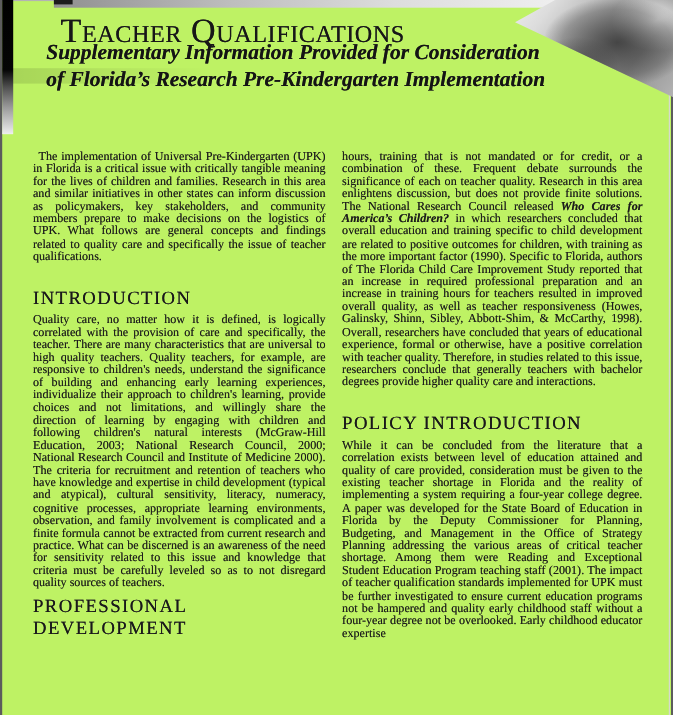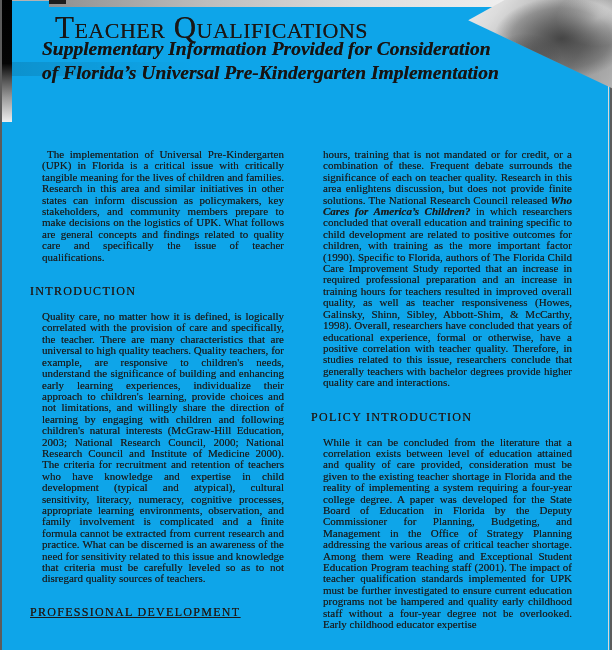--- a/index.html
+++ b/index.html
@@ -1,21 +1,21 @@
 <!DOCTYPE html>
 <html><head>
 <meta charset="utf-8">
 <style>
   html,body{margin:0;padding:0;}
   body{
     width:612px;height:650px;overflow:hidden;background:#e9e9e9;
     font-family:"Liberation Serif","DejaVu Serif",serif;
   }
   .page{
-    position:relative;width:612px;height:650px;background:#0ea5e9;overflow:hidden;
+    position:relative;width:612px;height:650px;background:#bef264;overflow:hidden;
     box-sizing:border-box;
   }
   
   .border-left{position:absolute;left:0;top:0;width:2px;height:650px;background:#5c5c5c;z-index:1;}
   .border-right-outer{position:absolute;right:0;top:0;width:2px;height:650px;background:#5c5c5c;z-index:1;}
   .border-right-inner{position:absolute;right:3px;top:0;width:1px;height:650px;background:#d8d8d8;z-index:1;}
   .border-top{position:absolute;left:0;top:0;width:612px;height:1px;background:#b3b3b3;z-index:1;}
 
   
   .accent-bar{
@@ -55,50 +55,50 @@
 
   
   .columns{
     position:absolute;left:30px;top:137px;width:554px;z-index:4;
     display:flex;gap:15px;
   }
   .col{color:#1c1c1c;}
   .col-left{width:266px;}
   .col-right{width:273px;}
   .body-par{
-    margin:12px;font-size:11px;line-height:11.4px;text-align:justify;
+    margin:0;font-size:11px;line-height:11.4px;text-align:justify;
     text-shadow:0 0 0.45px rgba(20,20,20,0.65);
   }
   .indent{text-indent:5px;}
   .sec-heading{
-    margin:21px 0 5px 0;font-size:12px;font-weight:400;letter-spacing:1.3px;
+    margin:21px 0 5px 0;font-size:17px;font-weight:400;letter-spacing:1.3px;
     color:#191919;text-shadow:0 0 0.5px #333;
   }
-  .sec-heading.tight{margin-top:20px;text-decoration:underline;}
+  .sec-heading.tight{margin-top:4px;}
   .book-title{font-weight:bold;font-style:italic;}
 </style>
 </head>
 <body>
 
 <div class="page">
 
   <div class="border-top"></div>
   <div class="border-left"></div>
   <div class="border-right-inner"></div>
   <div class="border-right-outer"></div>
   <div class="faint-band"></div>
   <div class="accent-bar"></div>
   <div class="top-band"></div>
   <div class="top-notch"></div>
   <div class="corner-photo"></div>
 
   <div class="doc-title">Teacher Qualifications</div>
   <div class="doc-subtitle">
     <div>Supplementary Information Provided for Consideration</div>
-    <div>of Florida’s Universal Pre-Kindergarten Implementation</div>
+    <div>of Florida’s Research Pre-Kindergarten Implementation</div>
   </div>
 
   <div class="columns">
 
     <div class="col col-left">
       <p class="body-par indent">The implementation of Universal Pre-Kindergarten (UPK) in Florida is a critical issue with critically tangible meaning for the lives of children and families. Research in this area and similar initiatives in other states can inform discussion as policymakers, key stakeholders, and community members prepare to make decisions on the logistics of UPK. What follows are general concepts and findings related to quality care and specifically the issue of teacher qualifications.</p>
 
       <h2 class="sec-heading">INTRODUCTION</h2>
       <p class="body-par">Quality care, no matter how it is defined, is logically correlated with the provision of care and specifically, the teacher. There are many characteristics that are universal to high quality teachers. Quality teachers, for example, are responsive to children's needs, understand the significance of building and enhancing early learning experiences, individualize their approach to children's learning, provide choices and not limitations, and willingly share the direction of learning by engaging with children and following children's natural interests (McGraw-Hill Education, 2003; National Research Council, 2000; National Research Council and Institute of Medicine 2000). The criteria for recruitment and retention of teachers who have knowledge and expertise in child development (typical and atypical), cultural sensitivity, literacy, numeracy, cognitive processes, appropriate learning environments, observation, and family involvement is complicated and a finite formula cannot be extracted from current research and practice. What can be discerned is an awareness of the need for sensitivity related to this issue and knowledge that criteria must be carefully leveled so as to not disregard quality sources of teachers.</p>
 

